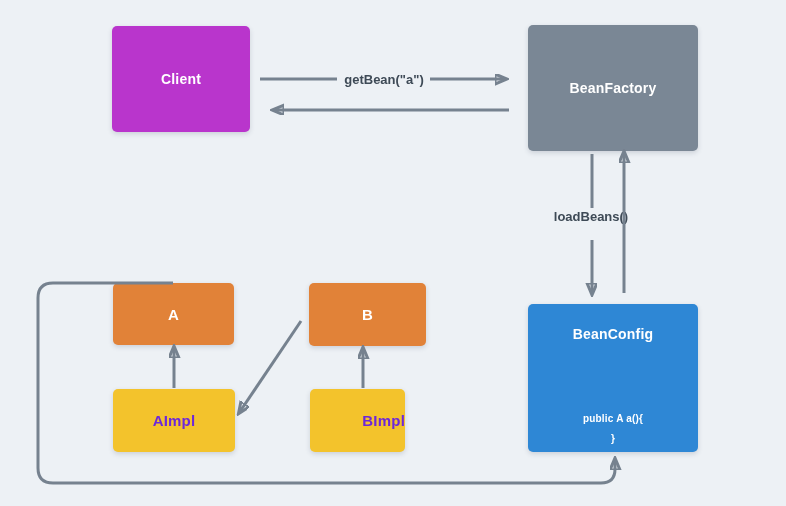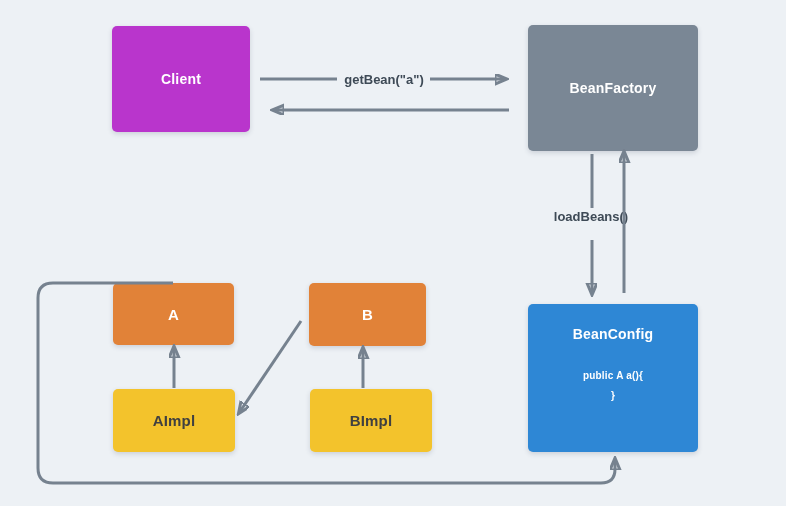--- a/index.html
+++ b/index.html
@@ -7,30 +7,30 @@
   .canvas{
     position:relative;width:786px;height:506px;
     background:#edf1f5;overflow:hidden;
   }
   .node{
     position:absolute;display:flex;align-items:center;justify-content:center;
     border-radius:5px;box-shadow:0 2px 5px rgba(55,65,90,0.18);
     font-weight:bold;font-size:14px;letter-spacing:0.2px;
   }
   .node-light{color:#ffffff;}
-  .node-dark{color:#404040;font-size:15px;}
+  .node-dark{color:#6d28d9;font-size:15px;}
   .n-client{left:112px;top:26px;width:138px;height:106px;}
   .n-factory{left:528px;top:25px;width:170px;height:126px;}
-  .n-config{left:528px;top:304px;width:170px;height:148px;flex-direction:column;justify-content:flex-start;}
+  .n-config{left:528px;top:304px;width:170px;height:148px;flex-direction:column;justify-content:flex-start;gap:43px;}
   .n-config .cfg-title{margin-top:22px;font-size:14px;font-weight:bold;}
   .n-config .cfg-code{margin-top:24px;text-align:center;font-size:10px;font-weight:bold;line-height:20px;}
   .n-a{left:113px;top:283px;width:121px;height:62px;font-size:15px;}
   .n-b{left:309px;top:283px;width:117px;height:63px;font-size:15px;}
   .n-aimpl{left:113px;top:389px;width:122px;height:63px;}
-  .n-bimpl{left:310px;top:389px;width:122px;height:63px;}
+  .n-bimpl{left:310px;top:389px;width:95px;height:63px;justify-content:flex-end;}
   .wires{
     position:absolute;left:0;top:0;width:786px;height:506px;
     pointer-events:none;
   }
   .wires line,.wires path{stroke:var(--line,#76828f);stroke-width:3;fill:none;}
   .edge-label{
     position:absolute;white-space:nowrap;
     font-size:13px;font-weight:bold;color:#3e4a56;
   }
   .lbl-getbean{left:384px;top:79px;transform:translate(-50%,-50%);}

